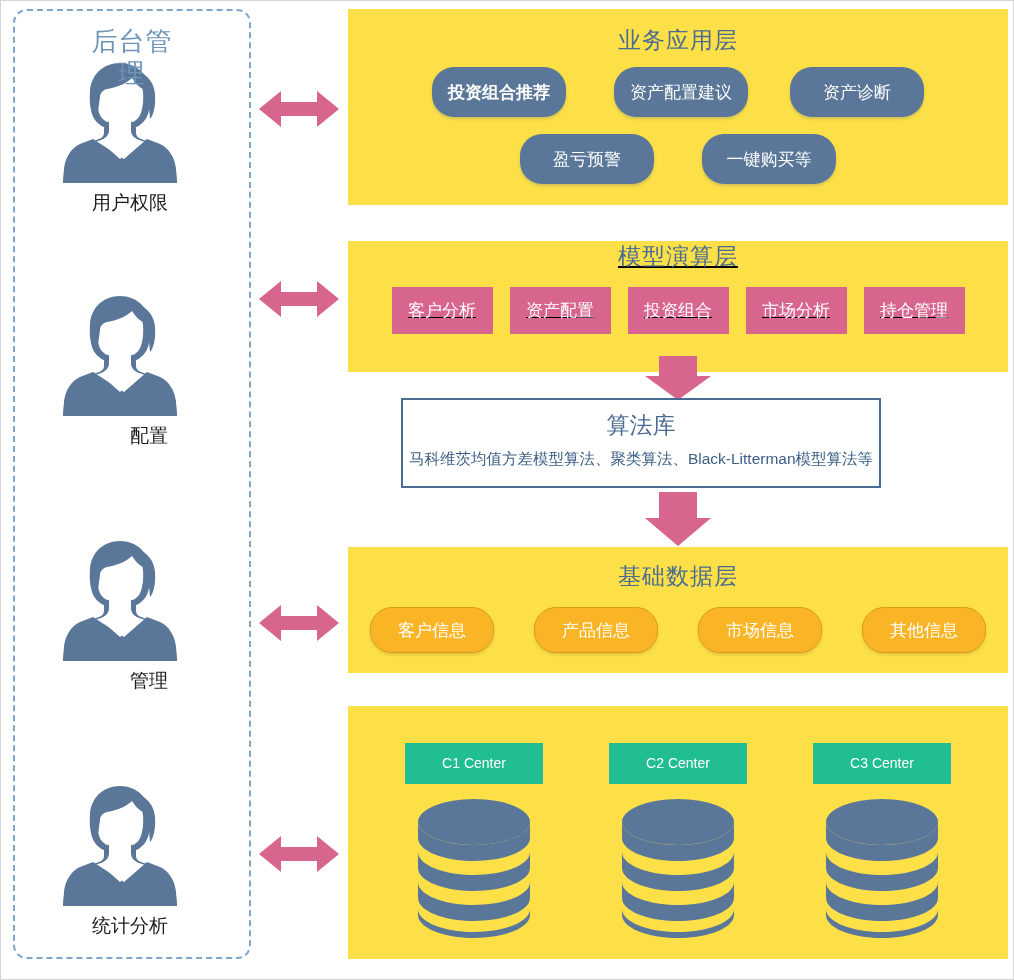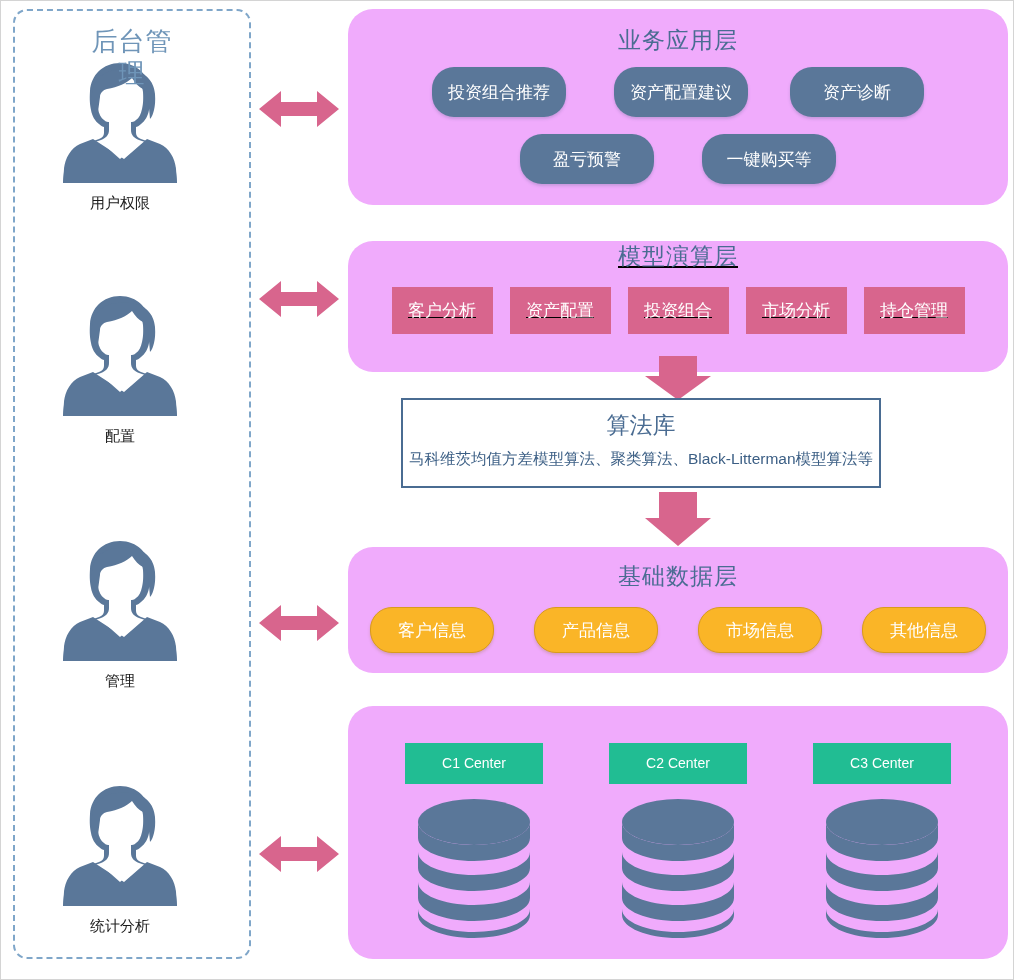--- a/index.html
+++ b/index.html
@@ -56,41 +56,40 @@
   .persona-icon {
     display: block;
     margin: 0 auto;
     width: 120px;
     height: 130px;
   }
   .persona-label {
     display: block;
     margin: 6px auto 0;
     width: 96px;
-    font-size: 15px;
+    font-size: 19px;
     line-height: 27px;
     color: #1a1a1a;
-    text-align: center;
+    text-align: right;
   }
 
   
   .biarrow {
     position: absolute;
     width: 80px;
     height: 40px;
   }
 
   
   .layer-panel {
     position: absolute;
     left: 347px;
     width: 660px;
-    background: #f0abfc;
-    box-sizing: border-box;
-    border-radius: 25px;
+    background: #fde047;
+    box-sizing: border-box;
   }
   .layer-title {
     text-align: center;
     font-size: 23px;
     line-height: 30px;
     color: #4a6c92;
     letter-spacing: 1px;
   }
 
   
@@ -279,21 +278,21 @@
   <svg class="biarrow" style="left:258px; top:602px;" viewBox="0 0 80 40">
     <path fill="#d8658d" d="M0 20 L22 2 L22 13 L58 13 L58 2 L80 20 L58 38 L58 27 L22 27 L22 38 Z"></path>
   </svg>
   <svg class="biarrow" style="left:258px; top:833px;" viewBox="0 0 80 40">
     <path fill="#d8658d" d="M0 20 L22 2 L22 13 L58 13 L58 2 L80 20 L58 38 L58 27 L22 27 L22 38 Z"></path>
   </svg>
 
   <div class="layer-panel" id="panel-business" style="top:8px; height:196px; padding-top:16px;">
     <div class="layer-title">业务应用层</div>
     <div class="pill-row" style="margin-top:12px;">
-      <div class="pill" style="width:134px;">
+      <div class="pill" style="width:134px;font-weight:bold;">
         <span>投资组合推荐</span>
       </div>
       <div class="pill" style="width:134px; margin-left:48px;">
         <span>资产配置建议</span>
       </div>
       <div class="pill" style="width:134px; margin-left:42px;">
         <span>资产诊断</span>
       </div>
     </div>
     <div class="pill-row" style="margin-top:17px;">

